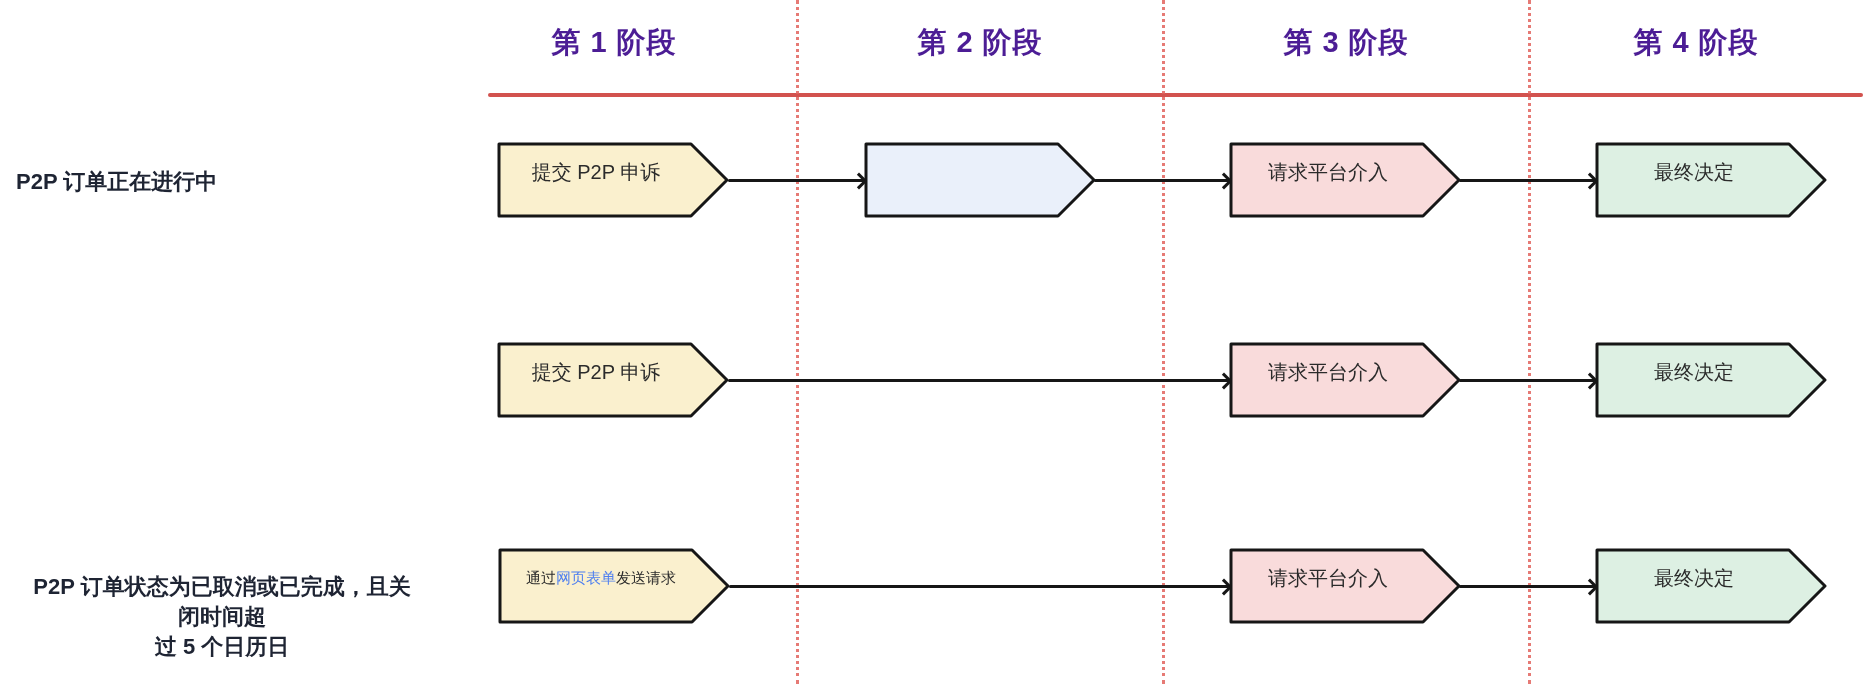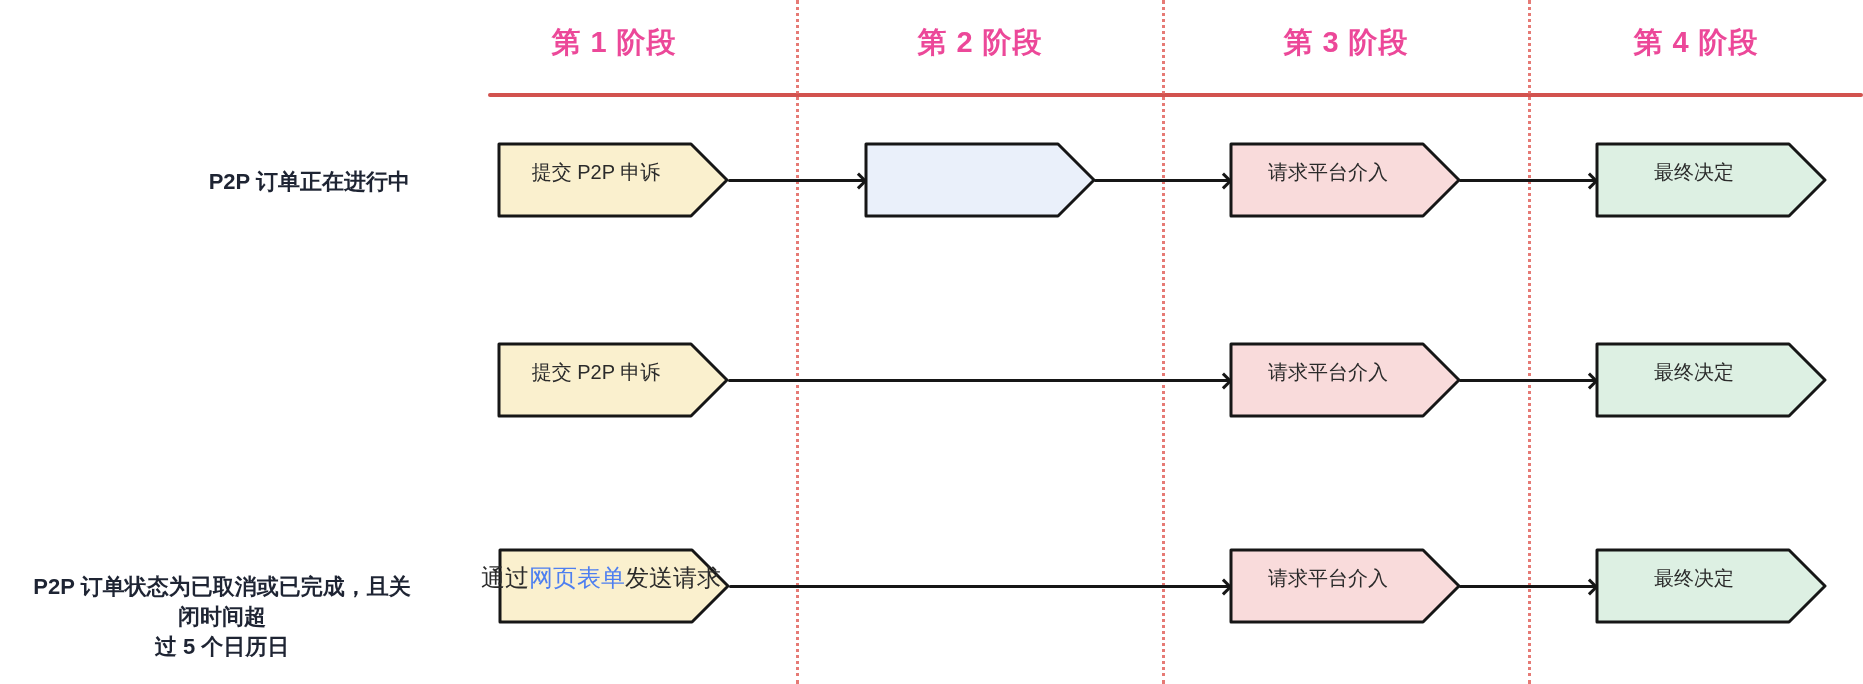--- a/index.html
+++ b/index.html
@@ -2,50 +2,50 @@
 <html><head>
 <meta charset="utf-8">
 <style>
   html,body{margin:0;padding:0;background:#ffffff;}
   body{font-family:"Liberation Sans","DejaVu Sans",sans-serif;}
   .canvas{position:relative;width:1863px;height:684px;background:#ffffff;overflow:hidden;}
 
   
   .stage-label{
     position:absolute;top:24px;width:220px;height:36px;line-height:36px;
-    text-align:center;font-size:29px;font-weight:bold;color:#ec4899;letter-spacing:1px;
+    text-align:center;font-size:29px;font-weight:bold;color:#4c1d95;letter-spacing:1px;
   }
   .header-rule{
     position:absolute;left:488px;top:93px;width:1375px;height:4px;background:#d2524e;border-radius:2px;
   }
   .stage-divider{
     position:absolute;top:0;height:684px;width:0;border-left:3px dotted #e2635e;opacity:.85;
   }
 
   
   .row-label{
-    position:absolute;left:0;width:410px;
-    font-size:22px;font-weight:bold;color:#1e2433;line-height:30px;text-align:right;
+    position:absolute;left:16px;width:410px;
+    font-size:22px;font-weight:bold;color:#1e2433;line-height:30px;
   }
   .row-label.left-align{left:28px;width:388px;text-align:center;}
 
   
   .node{position:absolute;width:232px;height:76px;}
   .node svg{position:absolute;left:0;top:0;display:block;}
   .node polygon{stroke:#161616;stroke-width:3;stroke-linejoin:round;}
   .fill-yellow{fill:#faf0ce;}
   .fill-blue{fill:#eaf0fa;}
   .fill-pink{fill:#f9dbdb;}
   .fill-green{fill:#ddf0e3;}
   .node-text{
     position:absolute;left:0;top:0;width:198px;height:60px;
     display:flex;align-items:center;justify-content:center;
     font-size:20px;color:#2b2b2b;white-space:nowrap;
   }
-  .node-text.tight{font-size:24px;width:206px;align-items:center;}
+  .node-text.tight{font-size:15px;width:206px;align-items:center;}
   .web-link{color:#4e7ff0;cursor:pointer;}
 
   
   .arrow{position:absolute;height:16px;}
   .arrow .shaft{position:absolute;left:0;right:2px;top:6.5px;height:3px;background:#161616;border-radius:2px;}
   .arrow .head{
     position:absolute;right:1px;top:3px;width:9px;height:9px;
     border-top:3px solid #161616;border-right:3px solid #161616;
     transform:rotate(45deg);transform-origin:center;
   }

